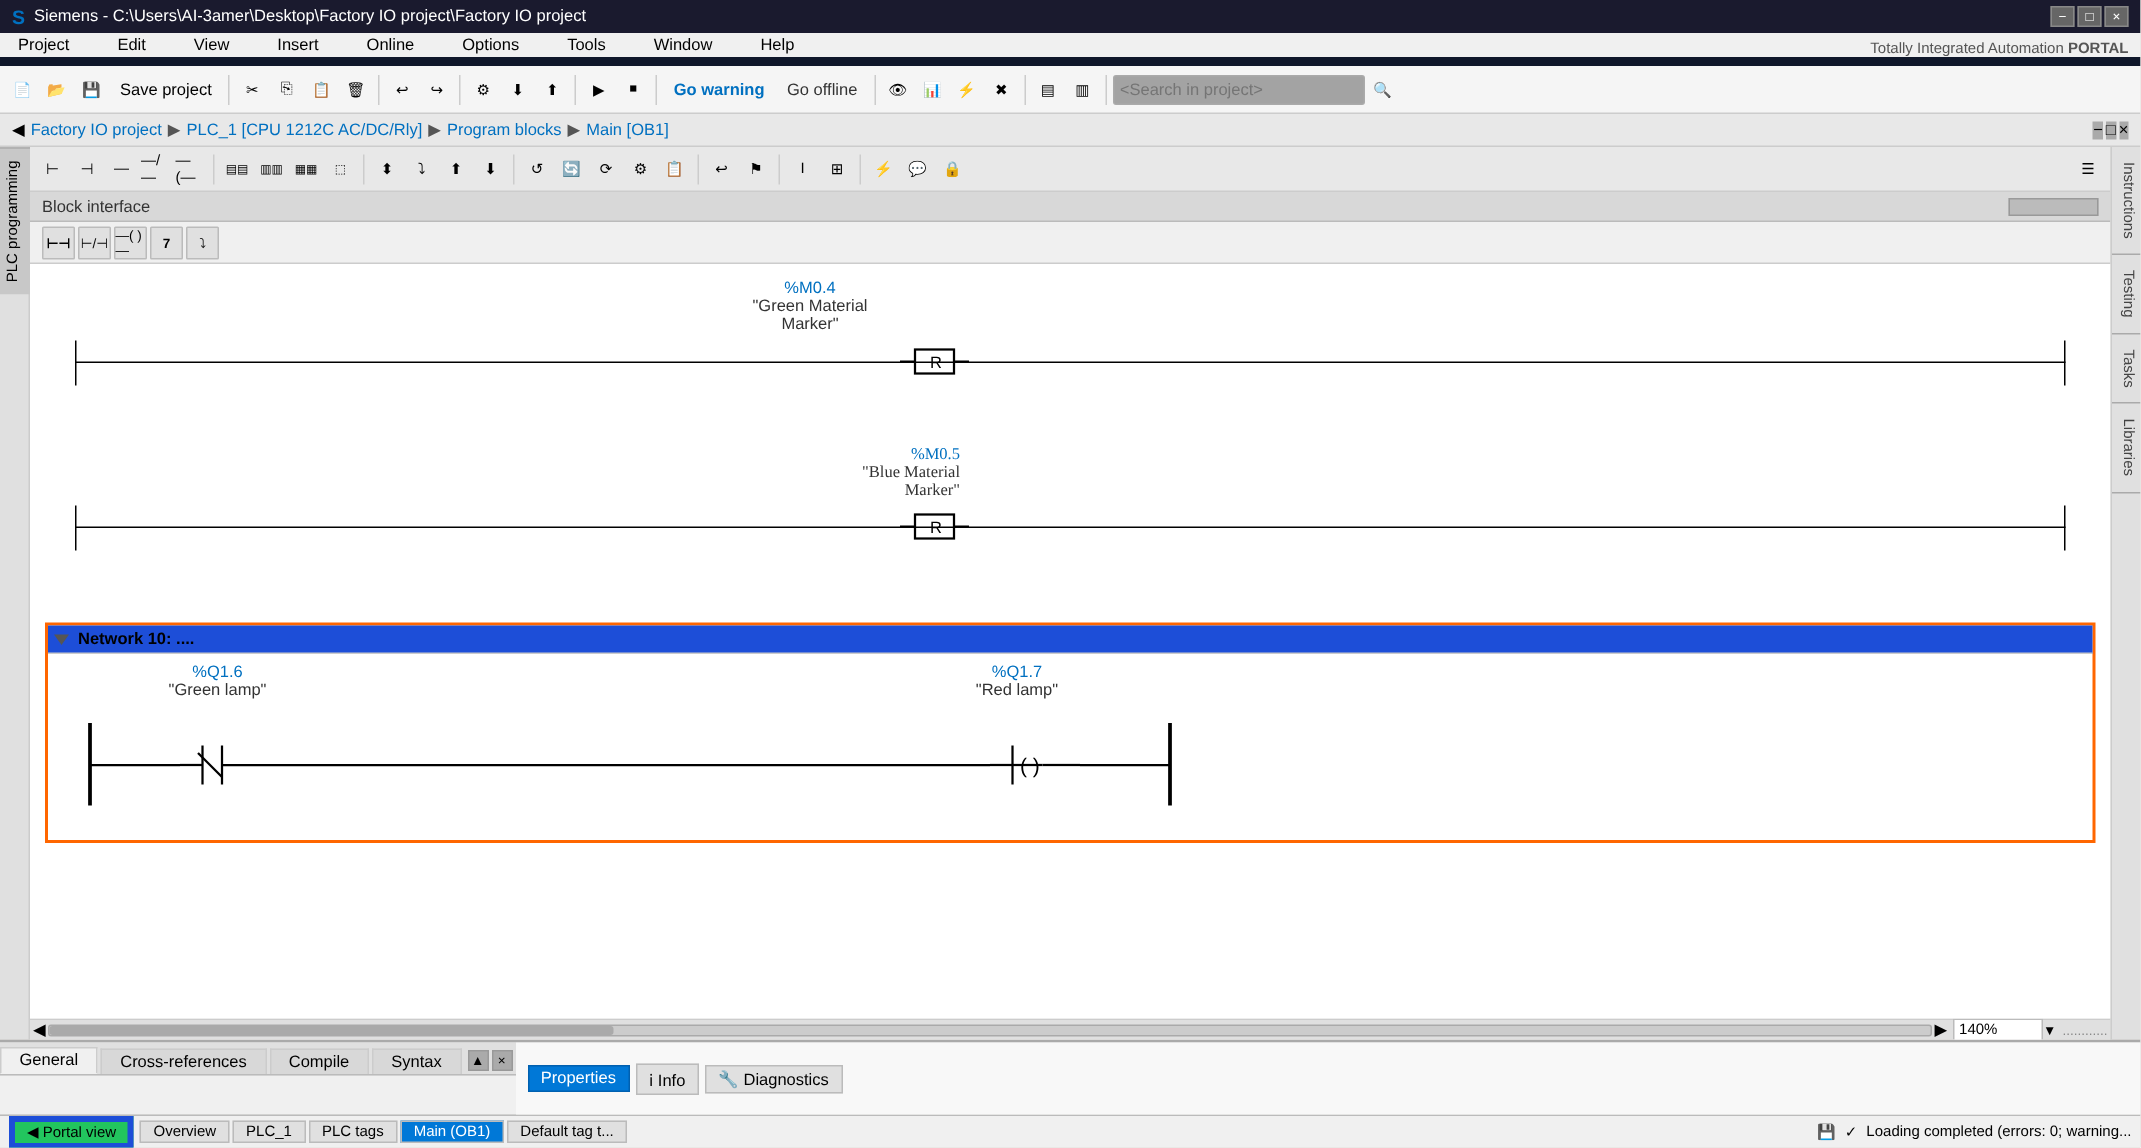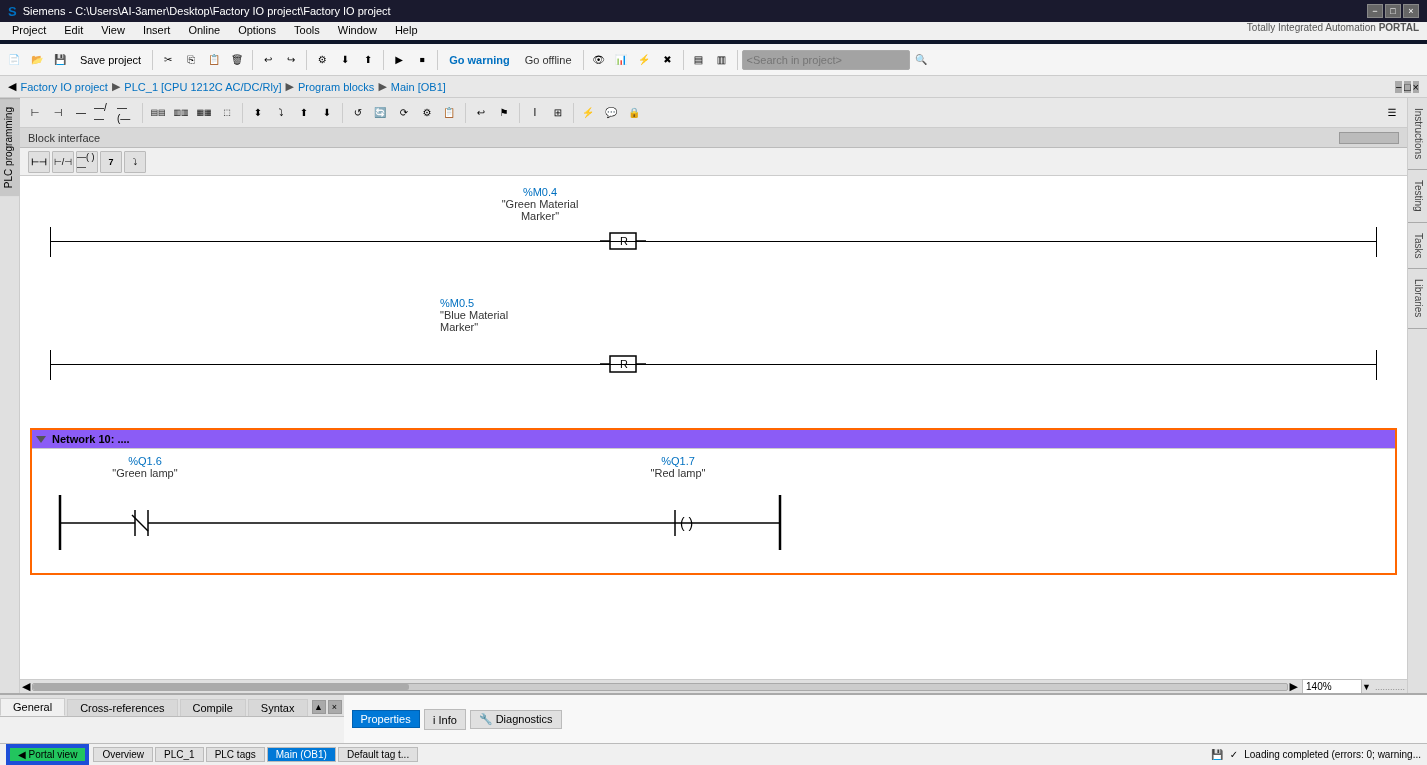--- a/index.html
+++ b/index.html
@@ -18,24 +18,24 @@
     }
     #title-bar .title-left { display: flex; align-items: center; gap: 6px; }
     #title-bar .title-right { display: flex; gap: 2px; }
     #title-bar .win-btn { width: 16px; height: 14px; background: #666; border: 1px solid #888; cursor: pointer; font-size: 9px; display: flex; align-items: center; justify-content: center; color: #fff; }
 
     
     #menu-bar {
       background: #f0f0f0;
       height: 22px;
       display: flex;
-      align-items: flex-start;
+      align-items: flex-end;
       padding: 0 4px;
-      gap: 2px;
-      border-bottom: 4px solid #0f172a;
+      gap: 16px;
+      border-bottom: 6px solid #0f172a;
     }
     .menu-item { padding: 2px 8px; font-size: 11px; cursor: pointer; }
 
     
     #toolbar {
       background: #f5f5f5;
       height: 32px;
       display: flex;
       align-items: center;
       padding: 0 4px;
@@ -192,21 +192,21 @@
       border: 2px solid #ff6600;
       margin: 8px 10px;
       background: #fff;
       padding: 8px;
     }
     .network-header {
       display: flex;
       align-items: center;
       gap: 6px;
       padding: 3px 4px;
-      background: #8b5cf6;
+      background: #1d4ed8;
       margin: -8px -8px 6px -8px;
       font-size: 11px;
       font-weight: bold;
       border-bottom: 1px solid #ccc;
     }
     .network-comment { font-size: 11px; color: #333; padding: 4px 0; }
 
     
     #h-scrollbar {
       height: 14px;
@@ -446,21 +446,21 @@
             <text x="20" y="14" font-family="Arial" font-size="11" fill="#000">R</text>
             <line x1="36" y1="10" x2="10" y2="10" stroke="none"></line>
             <rect x="10" y="2" width="26" height="16" fill="none" stroke="#000" stroke-width="1.5"></rect>
             <line x1="36" y1="10" x2="46" y2="10" stroke="#000" stroke-width="1.5"></line>
           </svg>
           <div style="position:absolute; right: 0; top: 0; width: 1px; height: 30px; background:#000;"></div>
         </div>
 
         <div style="height: 30px;"></div>
 
-        <div style="display:flex; flex-direction:column; align-items:flex-start; margin-bottom: 17px; margin-left: 400px; width: 200px;">
+        <div style="display:flex; flex-direction:column; align-items:flex-end; margin-bottom: 4px; margin-left: 400px; width: 200px; font-family: Liberation Serif, serif;">
           <div class="lad-label">%M0.5</div>
           <div class="lad-name">"Blue Material</div>
           <div class="lad-name">Marker"</div>
         </div>
 
         <div style="position:relative; height: 30px; margin: 0 10px 10px 10px;">
           <div style="position:absolute; left: 0; top: 14px; right: 0; height: 1px; background:#000;"></div>
           <div style="position:absolute; left: 0; top: 0; width: 1px; height: 30px; background:#000;"></div>
           <svg style="position:absolute; left: 550px; top: 4px;" width="60" height="22">
             <line x1="0" y1="10" x2="10" y2="10" stroke="#000" stroke-width="1.5"></line>

